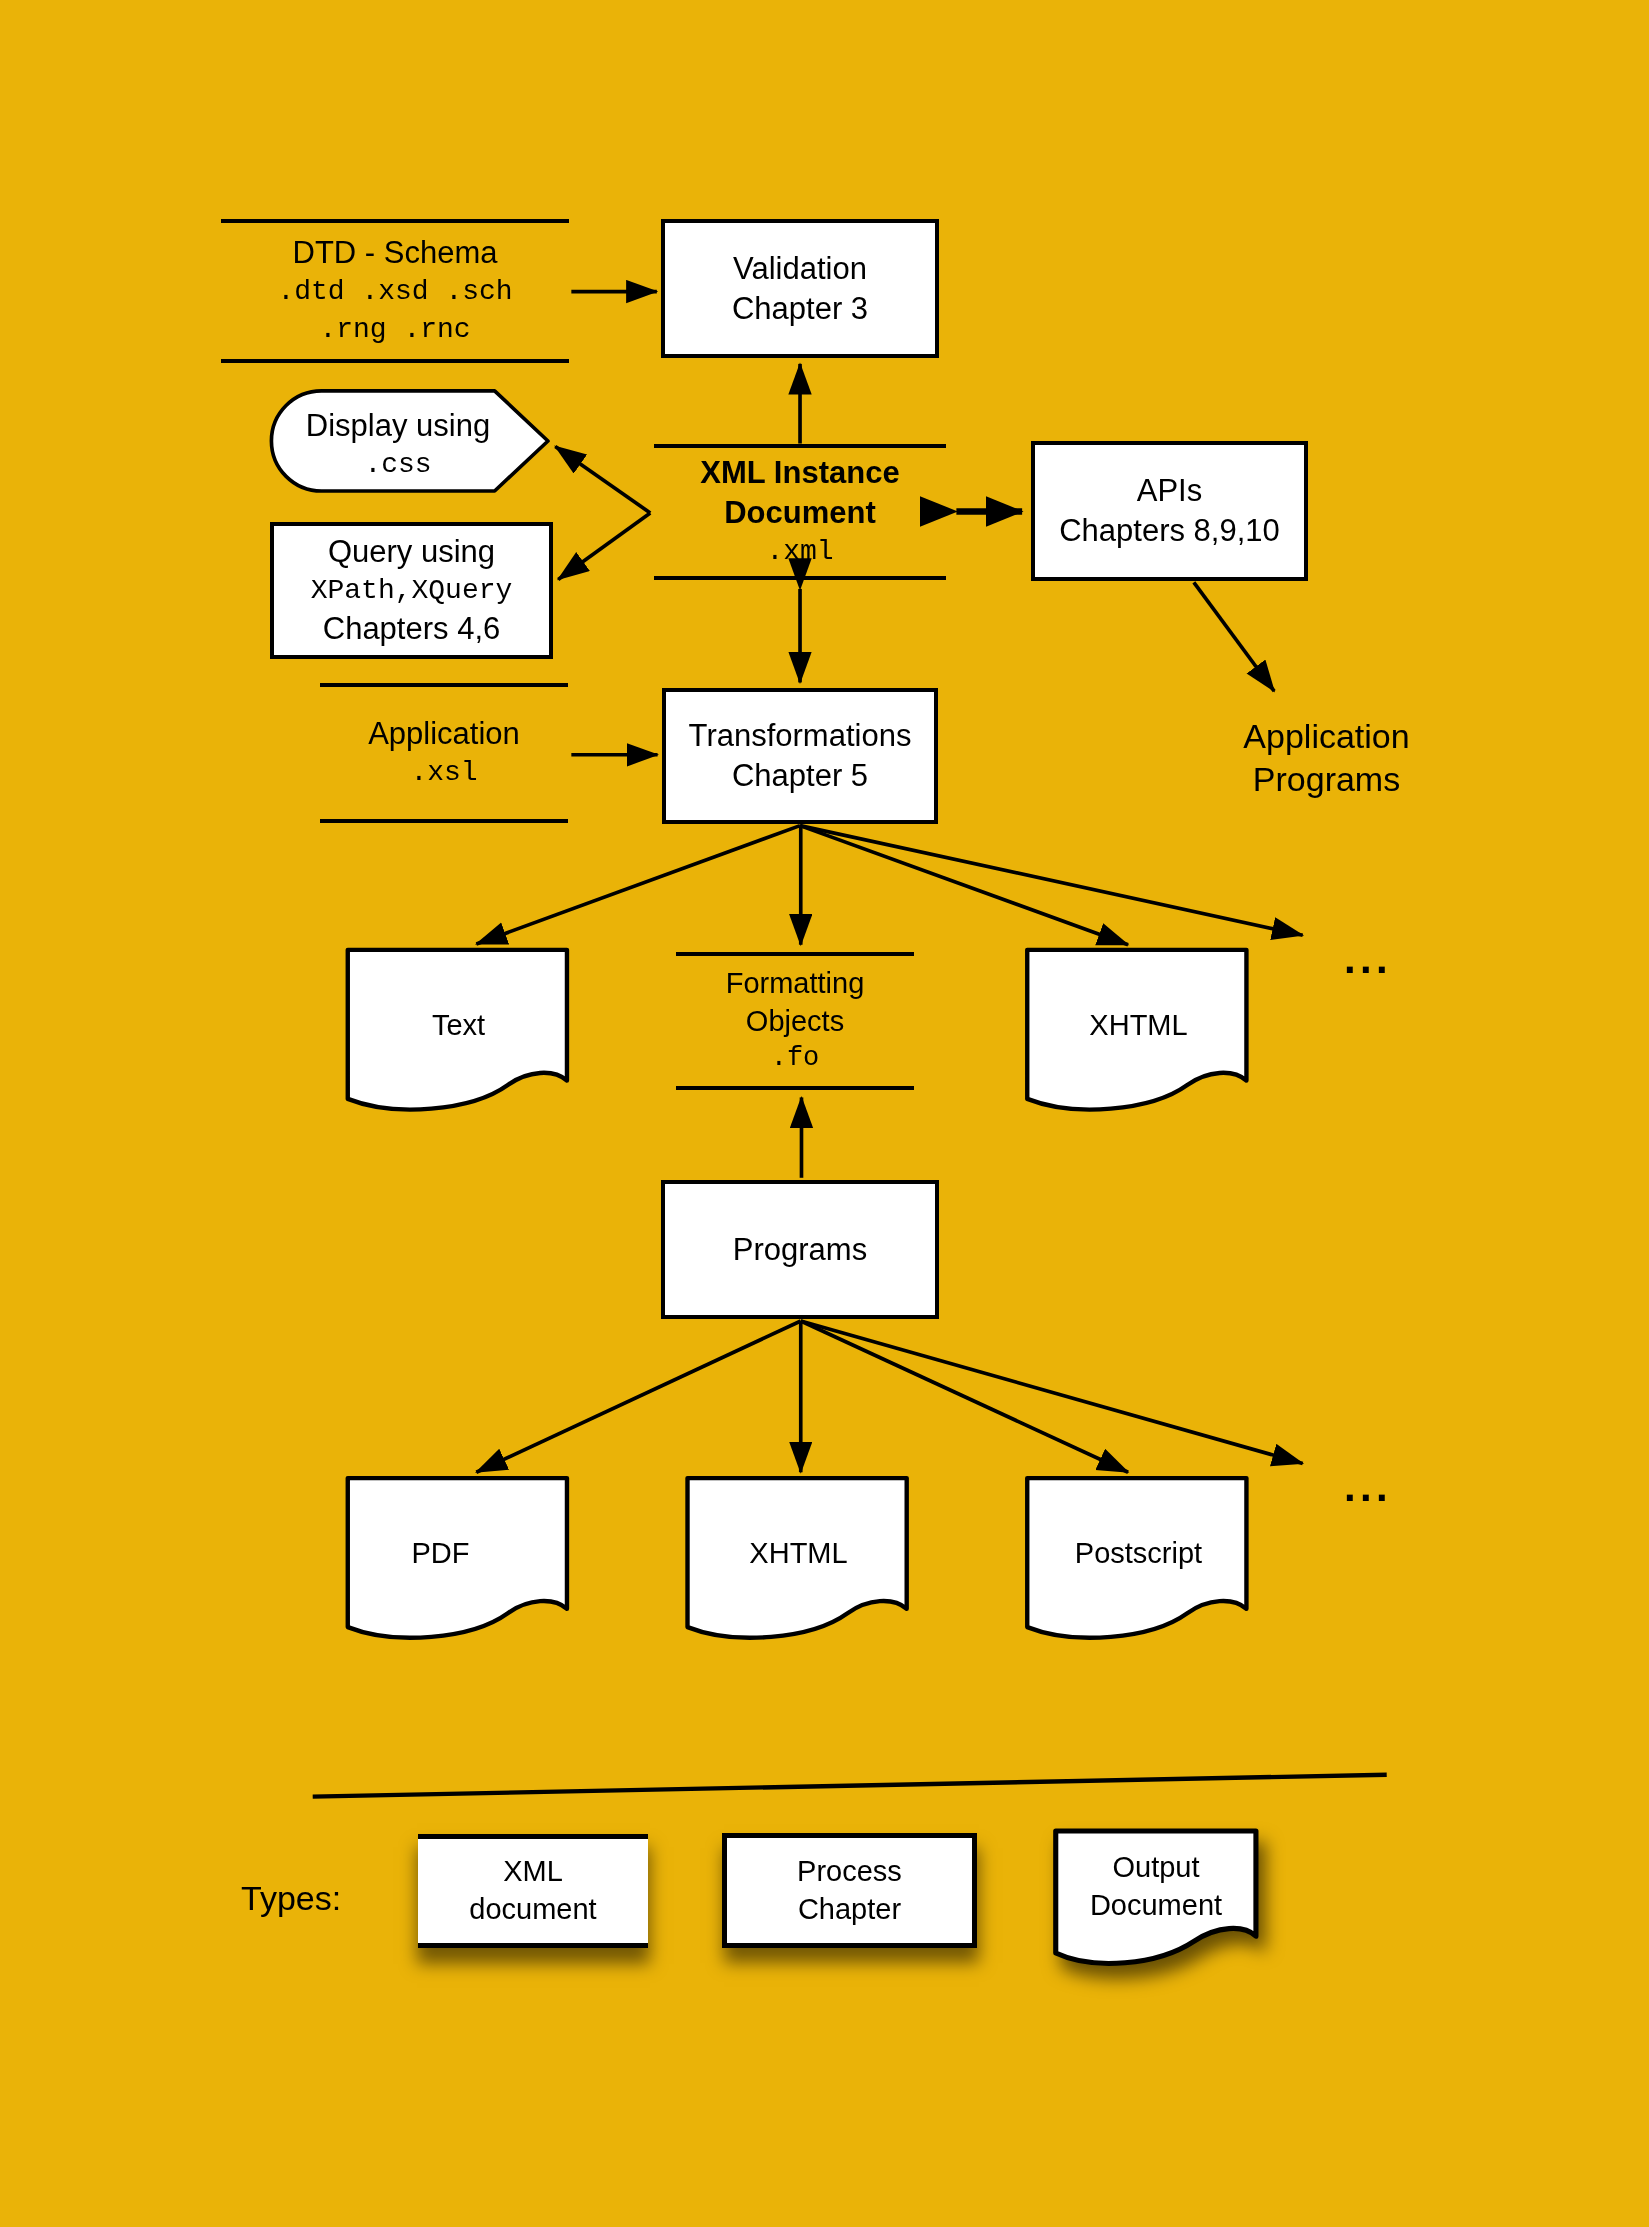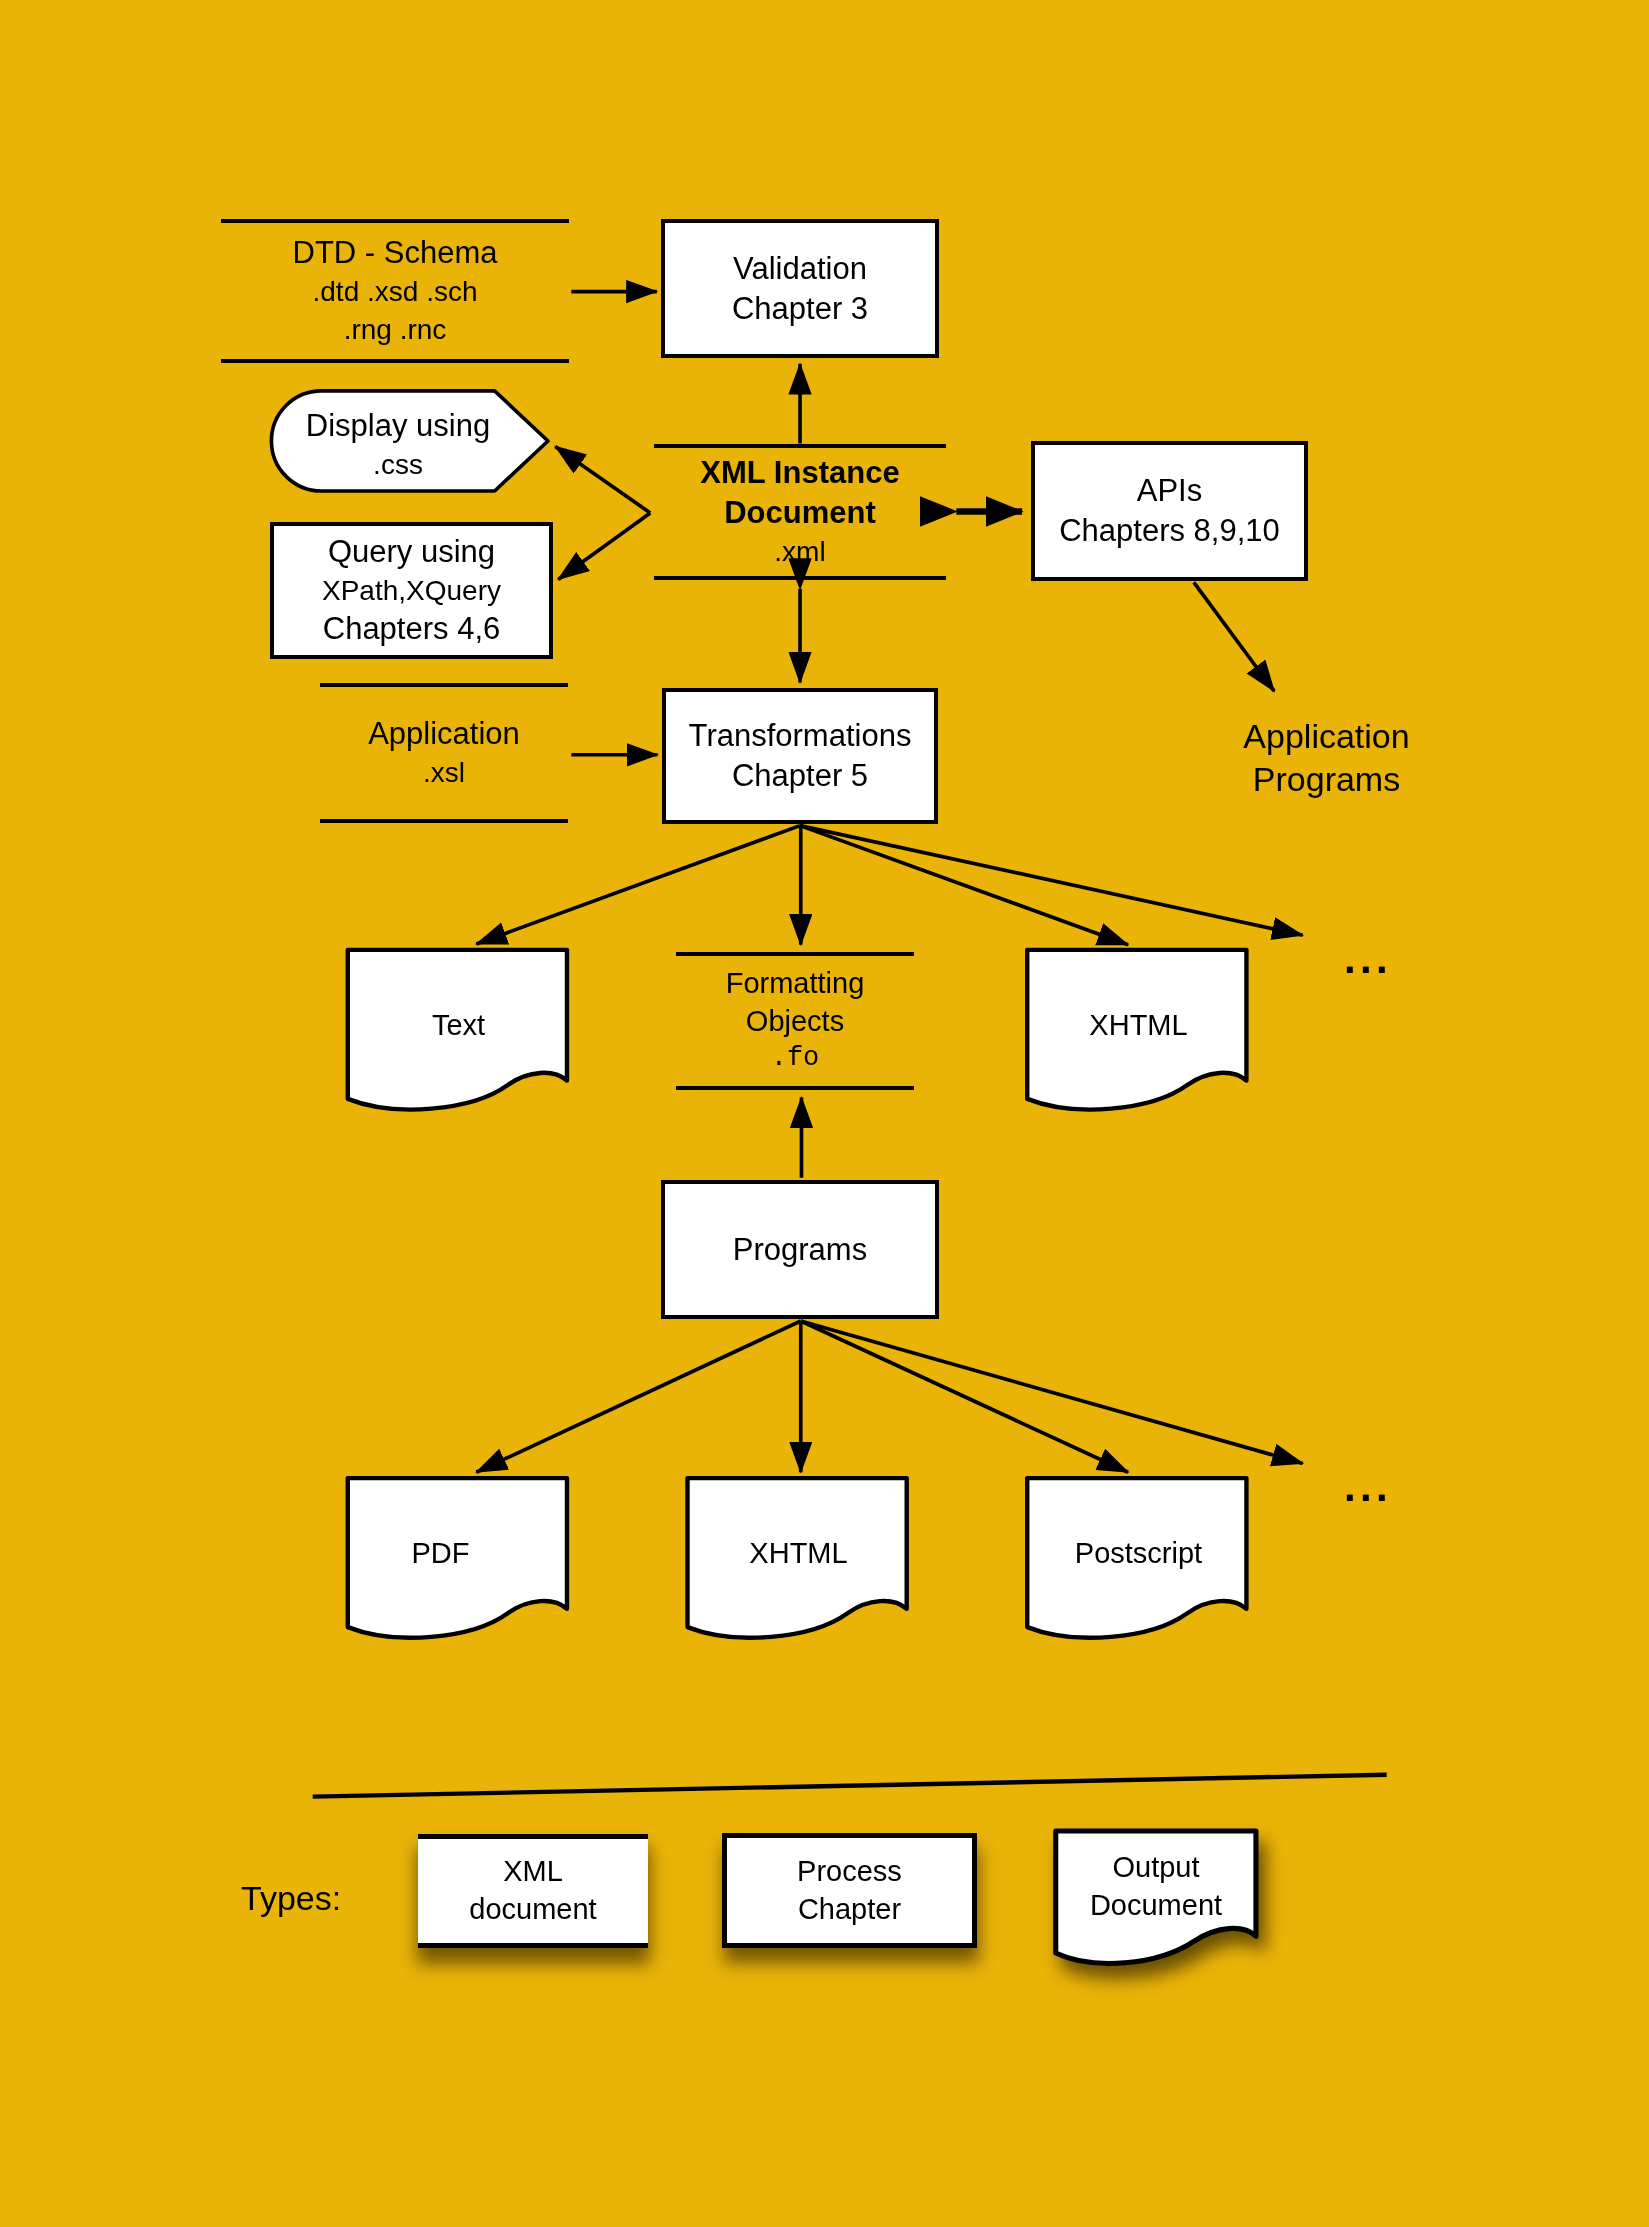--- a/index.html
+++ b/index.html
@@ -11,21 +11,21 @@
   .group{border-top:4.4px solid #000;border-bottom:4.4px solid #000;background:transparent;}
   .pbox{border:4.4px solid #000;}
   .freelabel{position:absolute;z-index:3;text-align:center;background:transparent;}
   .doclabel{position:absolute;z-index:3;text-align:center;background:transparent;}
   .t42{font-size:31px;line-height:1.28;}
   .t40{font-size:29px;line-height:1.3;}
   .t46{font-size:34px;line-height:1.25;}
   .bold{font-weight:bold;}
   .ital{}
   .mono{font-family:"Liberation Mono","DejaVu Sans Mono",monospace;font-size:27px;line-height:1.35;text-align:center;}
-  .mono38{font-family:Liberation Sans, sans-serif;font-size:28px;line-height:1.35;}
+  .mono38{font-family:Liberation Mono, monospace;font-size:28px;line-height:1.35;}
   .dots{font-size:42px;font-weight:bold;letter-spacing:4.4px;line-height:1;}
   .legend-xml{border-top:5.8px solid #000;border-bottom:5.8px solid #000;
               box-shadow:0 14.6px 16px 1.5px rgba(0,0,0,0.5);}
   .legend-process{border:5.1px solid #000;box-shadow:1.5px 14.6px 16px 0 rgba(0,0,0,0.5);}
   #legend-output-svg{filter:drop-shadow(10px 18px 12px rgba(0,0,0,0.55));}
 </style>
 </head>
 <body>
 
 <div id="canvas">

